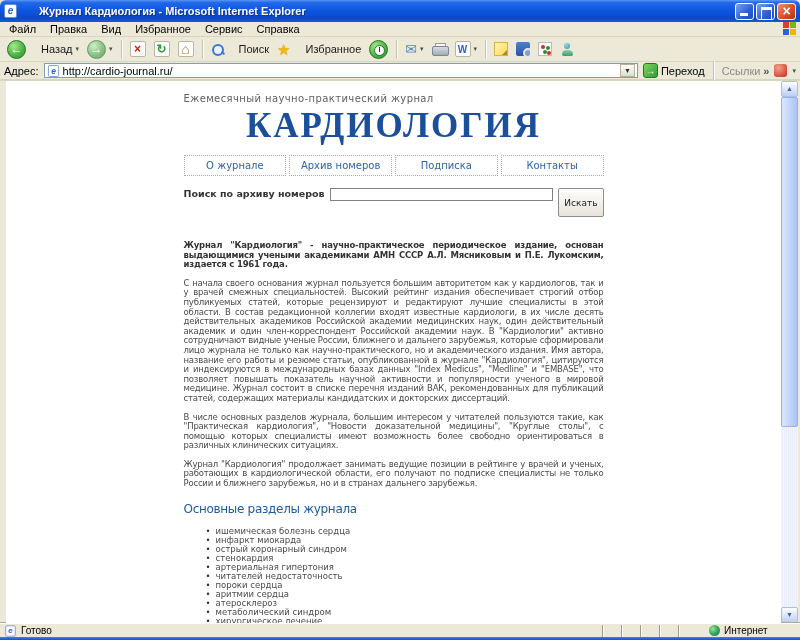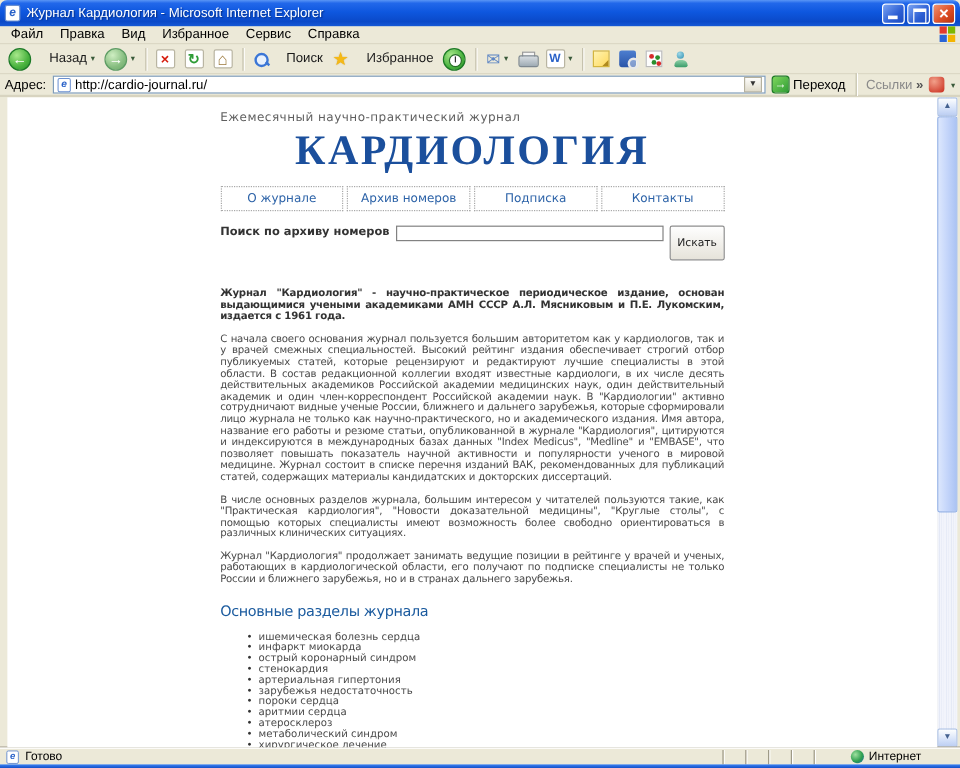--- a/index.html
+++ b/index.html
@@ -6,21 +6,21 @@
   html,body { width:800px; height:640px; overflow:hidden; background:#ece9d8;
               font-family:"Liberation Sans", sans-serif; }
   .window { width:800px; height:640px; display:flex; flex-direction:column; }
 
   
   .titlebar { height:22px; flex:0 0 22px; display:flex; align-items:center; padding:0 4px;
     background:linear-gradient(180deg,#5a96f5 0%,#2268ea 12%,#0e57df 45%,#0a49c8 82%,#1659d6 100%);
     border-radius:6px 6px 0 0; }
   .ie-doc { width:13px; height:14px; background:#fff; border:1px solid #6a8fd0; border-radius:2px;
     color:#2a62c8; font-size:10px; font-weight:bold; line-height:12px; text-align:center; font-style:italic; }
-  .title-text { color:#fff; font-size:11px; font-weight:normal; margin-left:5px; flex:1;
+  .title-text { color:#fff; font-size:11px; font-weight:bold; margin-left:22px; flex:1;
     text-shadow:1px 1px 1px #05308a; white-space:nowrap; overflow:hidden; }
   .win-buttons { display:flex; gap:2px; }
   .wb { width:19px; height:17px; border-radius:3px; border:1px solid #fff; position:relative; }
   .wb.min, .wb.max { background:linear-gradient(135deg,#7aa3f2,#2d5fd4 60%,#1c4bc0); }
   .wb.close { background:linear-gradient(135deg,#f0926f,#dd4f27 55%,#b8310c); }
   .wb.min::after { content:""; position:absolute; left:4px; bottom:3px; width:8px; height:3px; background:#fff; }
   .wb.max::after { content:""; position:absolute; left:4px; top:3px; width:9px; height:9px;
     border:1px solid #fff; border-top:3px solid #fff; }
   .wb.close::after { content:"×"; position:absolute; left:0; top:-1px; width:100%; text-align:center;
     color:#fff; font-size:14px; font-weight:bold; }
@@ -296,21 +296,21 @@
             <p>Журнал "Кардиология" продолжает занимать ведущие позиции в рейтинге у врачей и ученых, работающих в кардиологической области, его получают по подписке специалисты не только России и ближнего зарубежья, но и в странах дальнего зарубежья.</p>
           </div>
         <div class="sections-title">Основные разделы журнала</div>
         <div class="sections">
 
         <div class="li">ишемическая болезнь сердца</div>
             <div class="li">инфаркт миокарда</div>
             <div class="li">острый коронарный синдром</div>
             <div class="li">стенокардия</div>
             <div class="li">артериальная гипертония</div>
-            <div class="li">зарубежья недостаточность</div>
+            <div class="li">читателей недостаточность</div>
             <div class="li">пороки сердца</div>
             <div class="li">аритмии сердца</div>
             <div class="li">атеросклероз</div>
             <div class="li">метаболический синдром</div>
             <div class="li">хирургическое лечение</div>
             <div class="li">реваскуляризация миокарда</div>
           </div>
       </div>
     </div>
     <div class="scrollbar">

